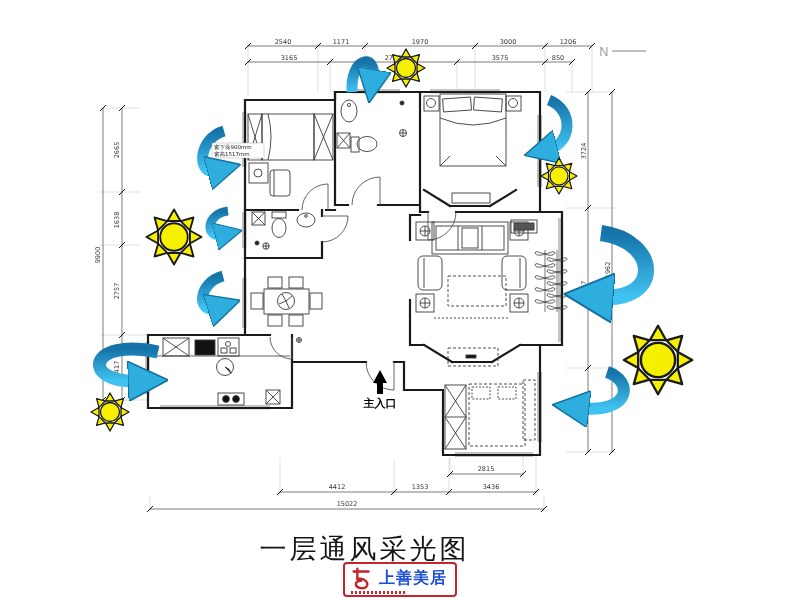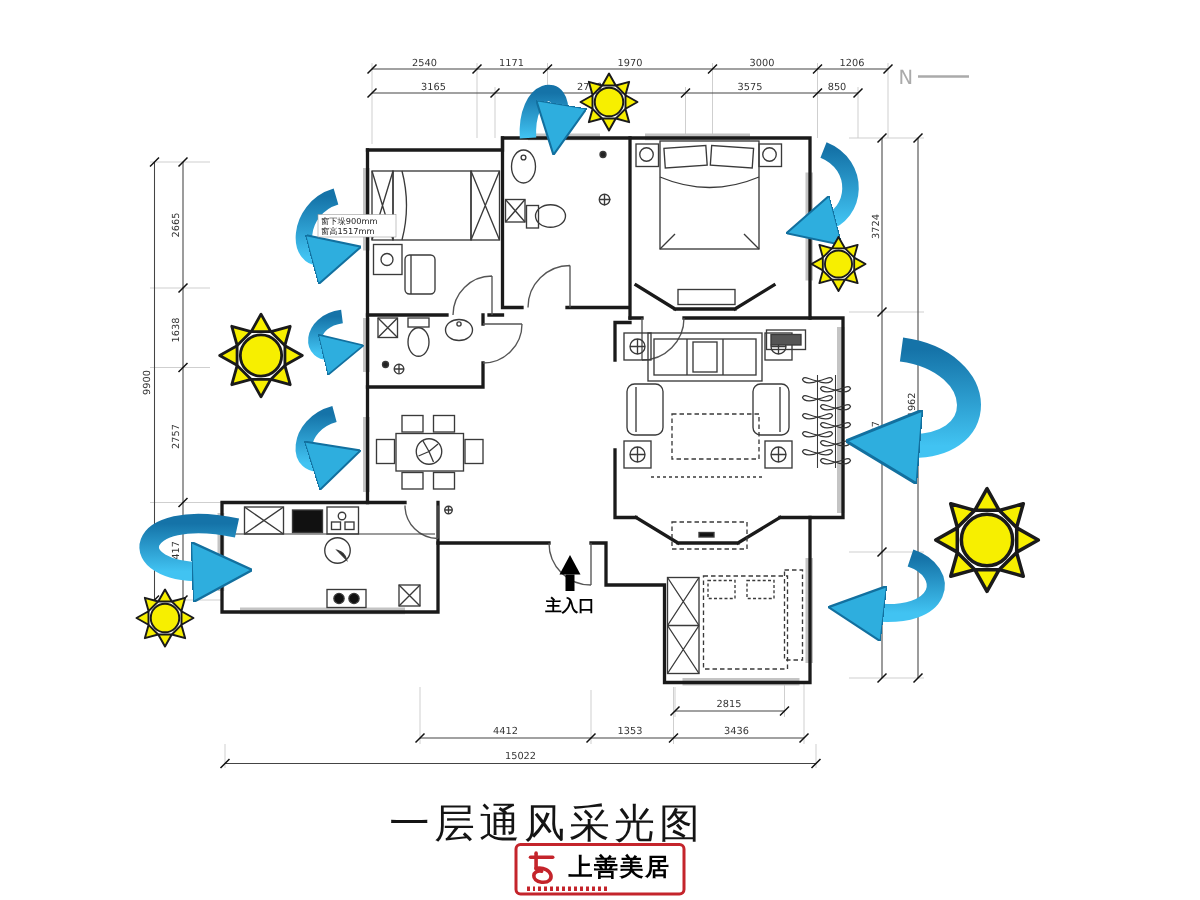--- a/index.html
+++ b/index.html
@@ -4,21 +4,21 @@
 <style>
   html,body{margin:0;padding:0;background:#fff;}
   .canvas{position:relative;width:800px;height:600px;background:#fff;overflow:hidden;
           font-family:"Liberation Sans",sans-serif;}
   .plan-svg{position:absolute;left:0;top:0;}
   .drawing-title{position:absolute;left:0;top:531px;width:729px;text-align:center;
           font-family:"Liberation Serif",serif;font-size:27px;letter-spacing:3px;color:#141414;}
   .logo{position:absolute;left:50%;top:562px;transform:translateX(-50%);
           border:2px solid #c4242b;border-radius:4px;padding:2px 8px 5px 5px;
           display:flex;align-items:center;gap:5px;background:#fff;}
-  .logo-text{color:#000000;font-weight:bold;font-size:16px;letter-spacing:1px;
+  .logo-text{color:#1d4ed8;font-weight:bold;font-size:16px;letter-spacing:1px;
           font-family:"Liberation Sans",sans-serif;}
   .logo-tagline{position:absolute;left:6px;bottom:1px;width:54px;height:3px;
           background:repeating-linear-gradient(90deg,#c4242b 0 2px,transparent 2px 4px);}
   svg text{font-family:"DejaVu Sans",sans-serif;}
   .dim{font-size:6.5px;fill:#333;}
   .note{font-size:5.5px;fill:#222;}
 </style>
 </head>
 <body>
 

